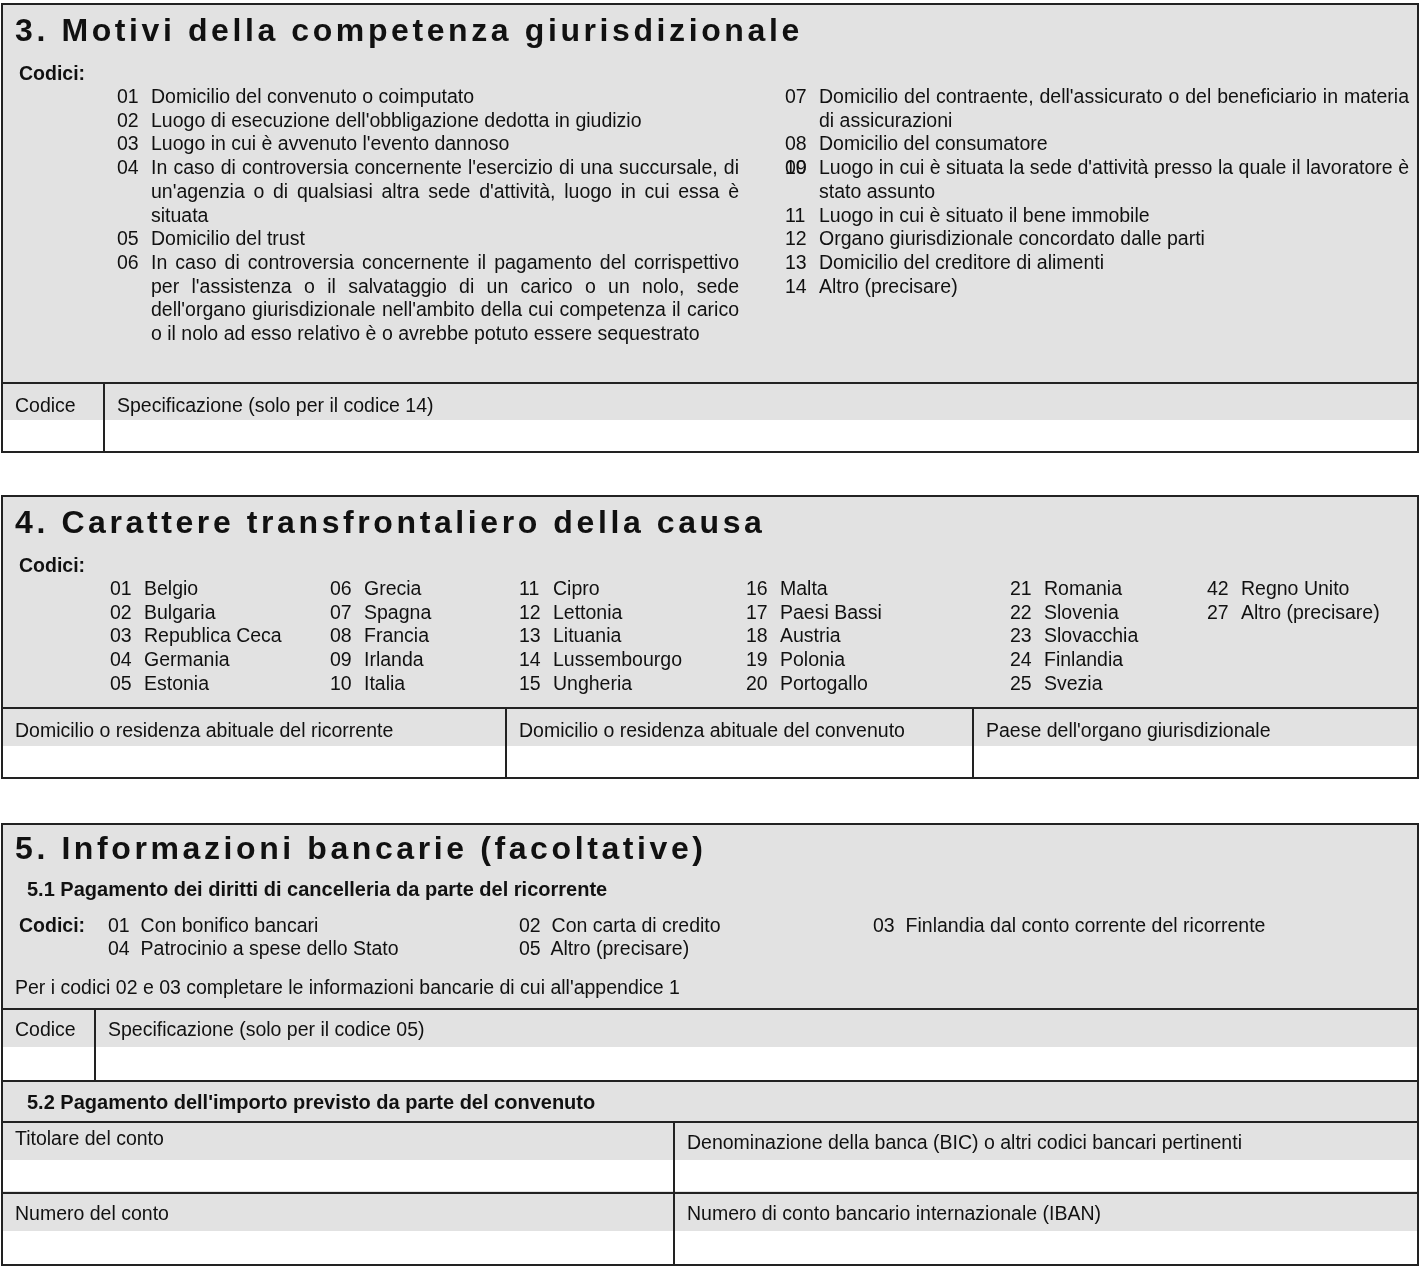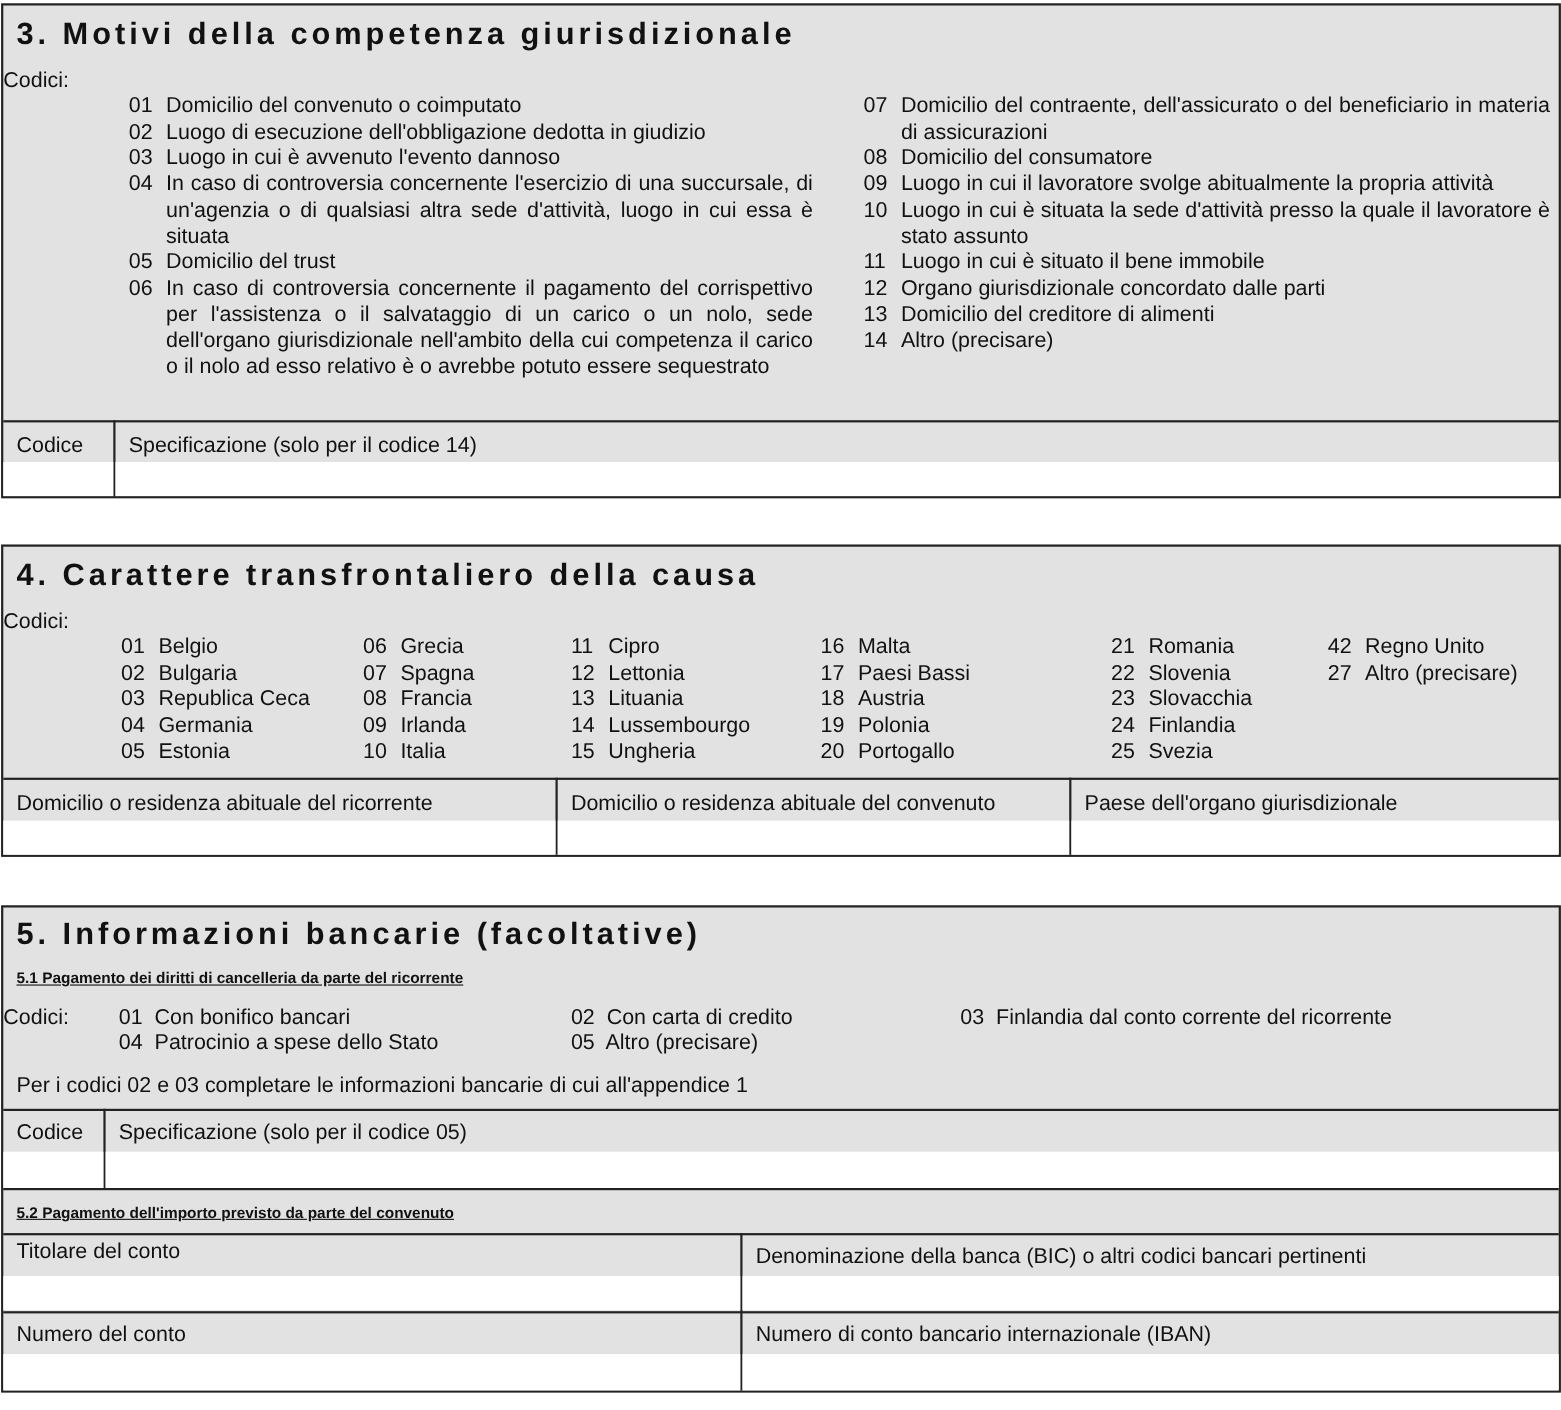--- a/index.html
+++ b/index.html
@@ -6,26 +6,26 @@
   body {
     width: 1419px; height: 1282px; position: relative; overflow: hidden;
     font-family: "Liberation Sans", sans-serif; color: #111;
     font-size: 19.5px; line-height: 23.7px;
   }
   .box {
     position: absolute; left: 1px; width: 1414px;
     border: 2px solid #222; background: #e2e2e2; box-sizing: content-box;
   }
   .sec-title {
-    position: absolute; left: 12px; font-weight: bold; font-size: 28px;
+    position: absolute; left: 12px; font-weight: bold; font-size: 32px;
     letter-spacing: 3.6px; white-space: nowrap;
   }
-  .sub-title { position: absolute; left: 12px; font-weight: bold; font-size: 14px; white-space: nowrap; text-decoration: underline; }
+  .sub-title { position: absolute; left: 24px; font-weight: bold; font-size: 20px; white-space: nowrap; }
   .abs { position: absolute; white-space: nowrap; }
-  .codici-label { position: absolute; left: 0; }
+  .codici-label { position: absolute; left: 16px; font-weight: bold; }
   .code-list { position: absolute; list-style: none; margin: 0; padding: 0; }
   .code-item { position: relative; padding-left: 34px; text-align: justify; text-align-last: left; }
   .code-item .num { position: absolute; left: 0; top: 0; }
   .hline { position: absolute; left: 0; right: 0; height: 0; border-top: 2px solid #222; }
   .vline { position: absolute; width: 0; border-left: 2px solid #222; }
   .white { position: absolute; background: #ffffff; }
   .field-label { position: absolute; white-space: nowrap; }
   .country-col { position: absolute; list-style: none; margin: 0; padding: 0; }
   .country-col li { position: relative; padding-left: 34px; white-space: nowrap; }
   .country-col li .num { position: absolute; left: 0; }
@@ -42,21 +42,21 @@
     <li class="code-item"><span class="num">02</span><span>Luogo di esecuzione dell'obbligazione dedotta in giudizio</span></li>
     <li class="code-item"><span class="num">03</span><span>Luogo in cui è avvenuto l'evento dannoso</span></li>
     <li class="code-item"><span class="num">04</span><span>In caso di controversia concernente l'esercizio di una succursale, di un'agenzia o di qualsiasi altra sede d'attività, luogo in cui essa è situata</span></li>
     <li class="code-item"><span class="num">05</span><span>Domicilio del trust</span></li>
     <li class="code-item"><span class="num">06</span><span>In caso di controversia concernente il pagamento del corrispettivo per l'assistenza o il salvataggio di un carico o un nolo, sede dell'organo giurisdizionale nell'ambito della cui competenza il carico o il nolo ad esso relativo è o avrebbe potuto essere sequestrato</span></li>
   </ul>
 
   <ul class="code-list" style="left:782px; top:80px; width:624px;">
     <li class="code-item"><span class="num">07</span><span>Domicilio del contraente, dell'assicurato o del beneficiario in materia di assicurazioni</span></li>
     <li class="code-item"><span class="num">08</span><span>Domicilio del consumatore</span></li>
-    <li class="code-item"><span class="num">09</span><span>Luogo in cui il lavoratore svolge abitualmente la propria attività</span></li>
+    <li class="code-item"><span class="num">09</span></li>
     <li class="code-item"><span class="num">10</span><span>Luogo in cui è situata la sede d'attività presso la quale il lavoratore è stato assunto</span></li>
     <li class="code-item"><span class="num">11</span><span>Luogo in cui è situato il bene immobile</span></li>
     <li class="code-item"><span class="num">12</span><span>Organo giurisdizionale concordato dalle parti</span></li>
     <li class="code-item"><span class="num">13</span><span>Domicilio del creditore di alimenti</span></li>
     <li class="code-item"><span class="num">14</span><span>Altro (precisare)</span></li>
   </ul>
 
   <div class="hline" style="top:377px;"></div>
   <div class="vline" style="left:100px; top:377px; height:69px;"></div>
   <div class="field-label" style="left:12px; top:389px;">Codice</div>

